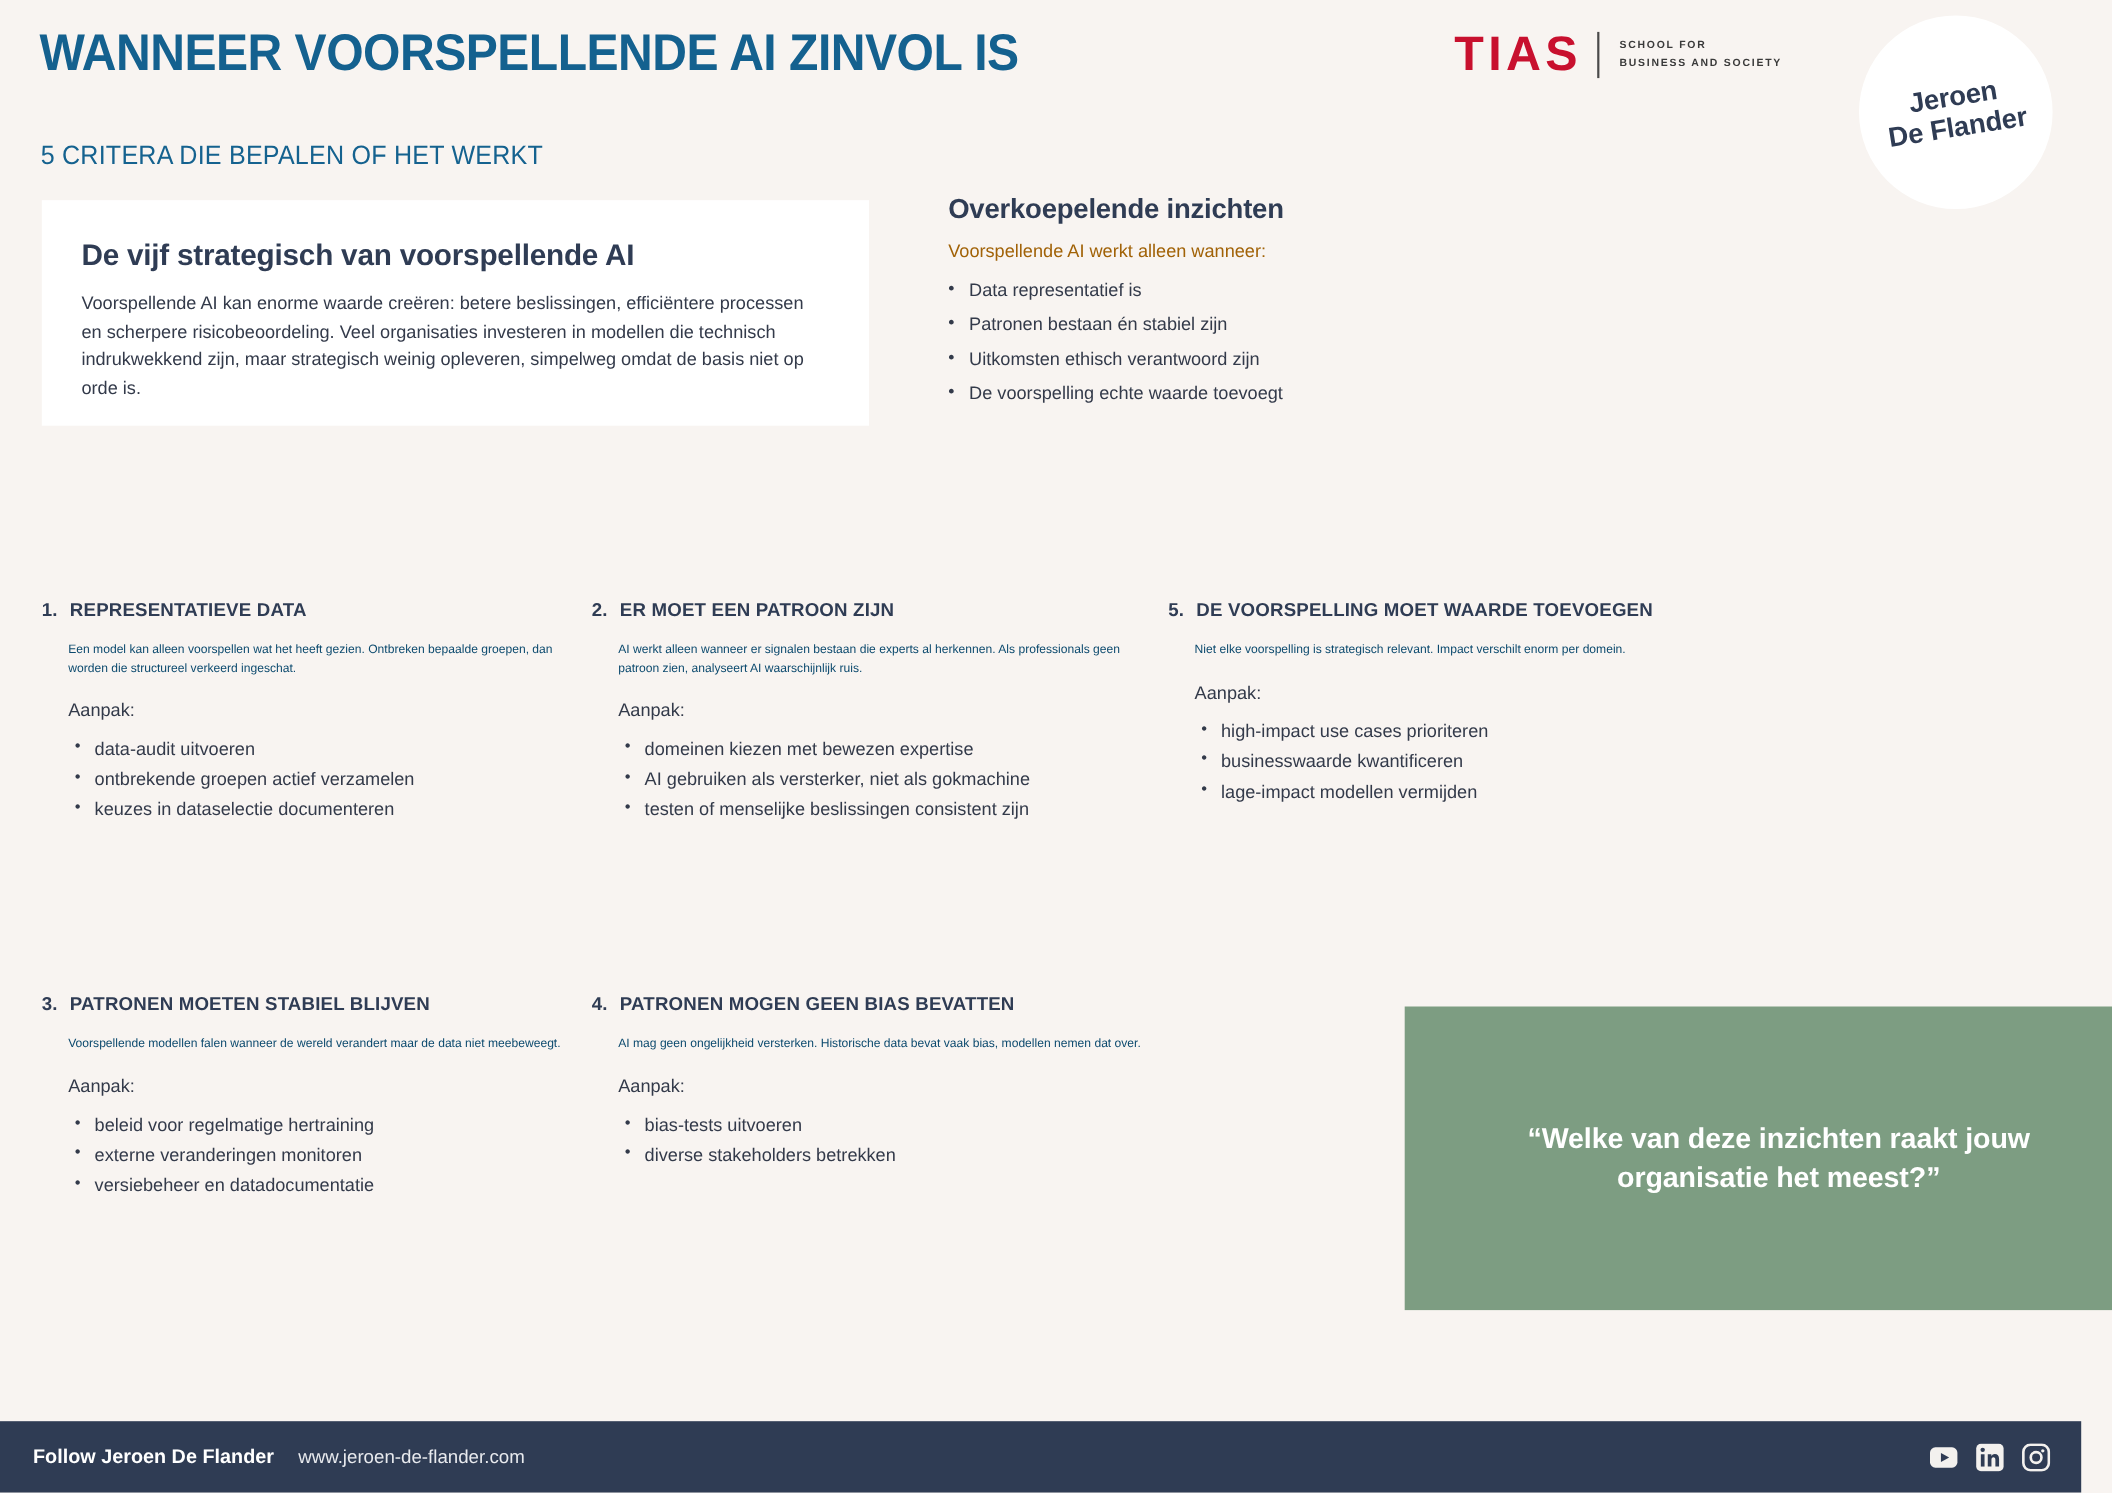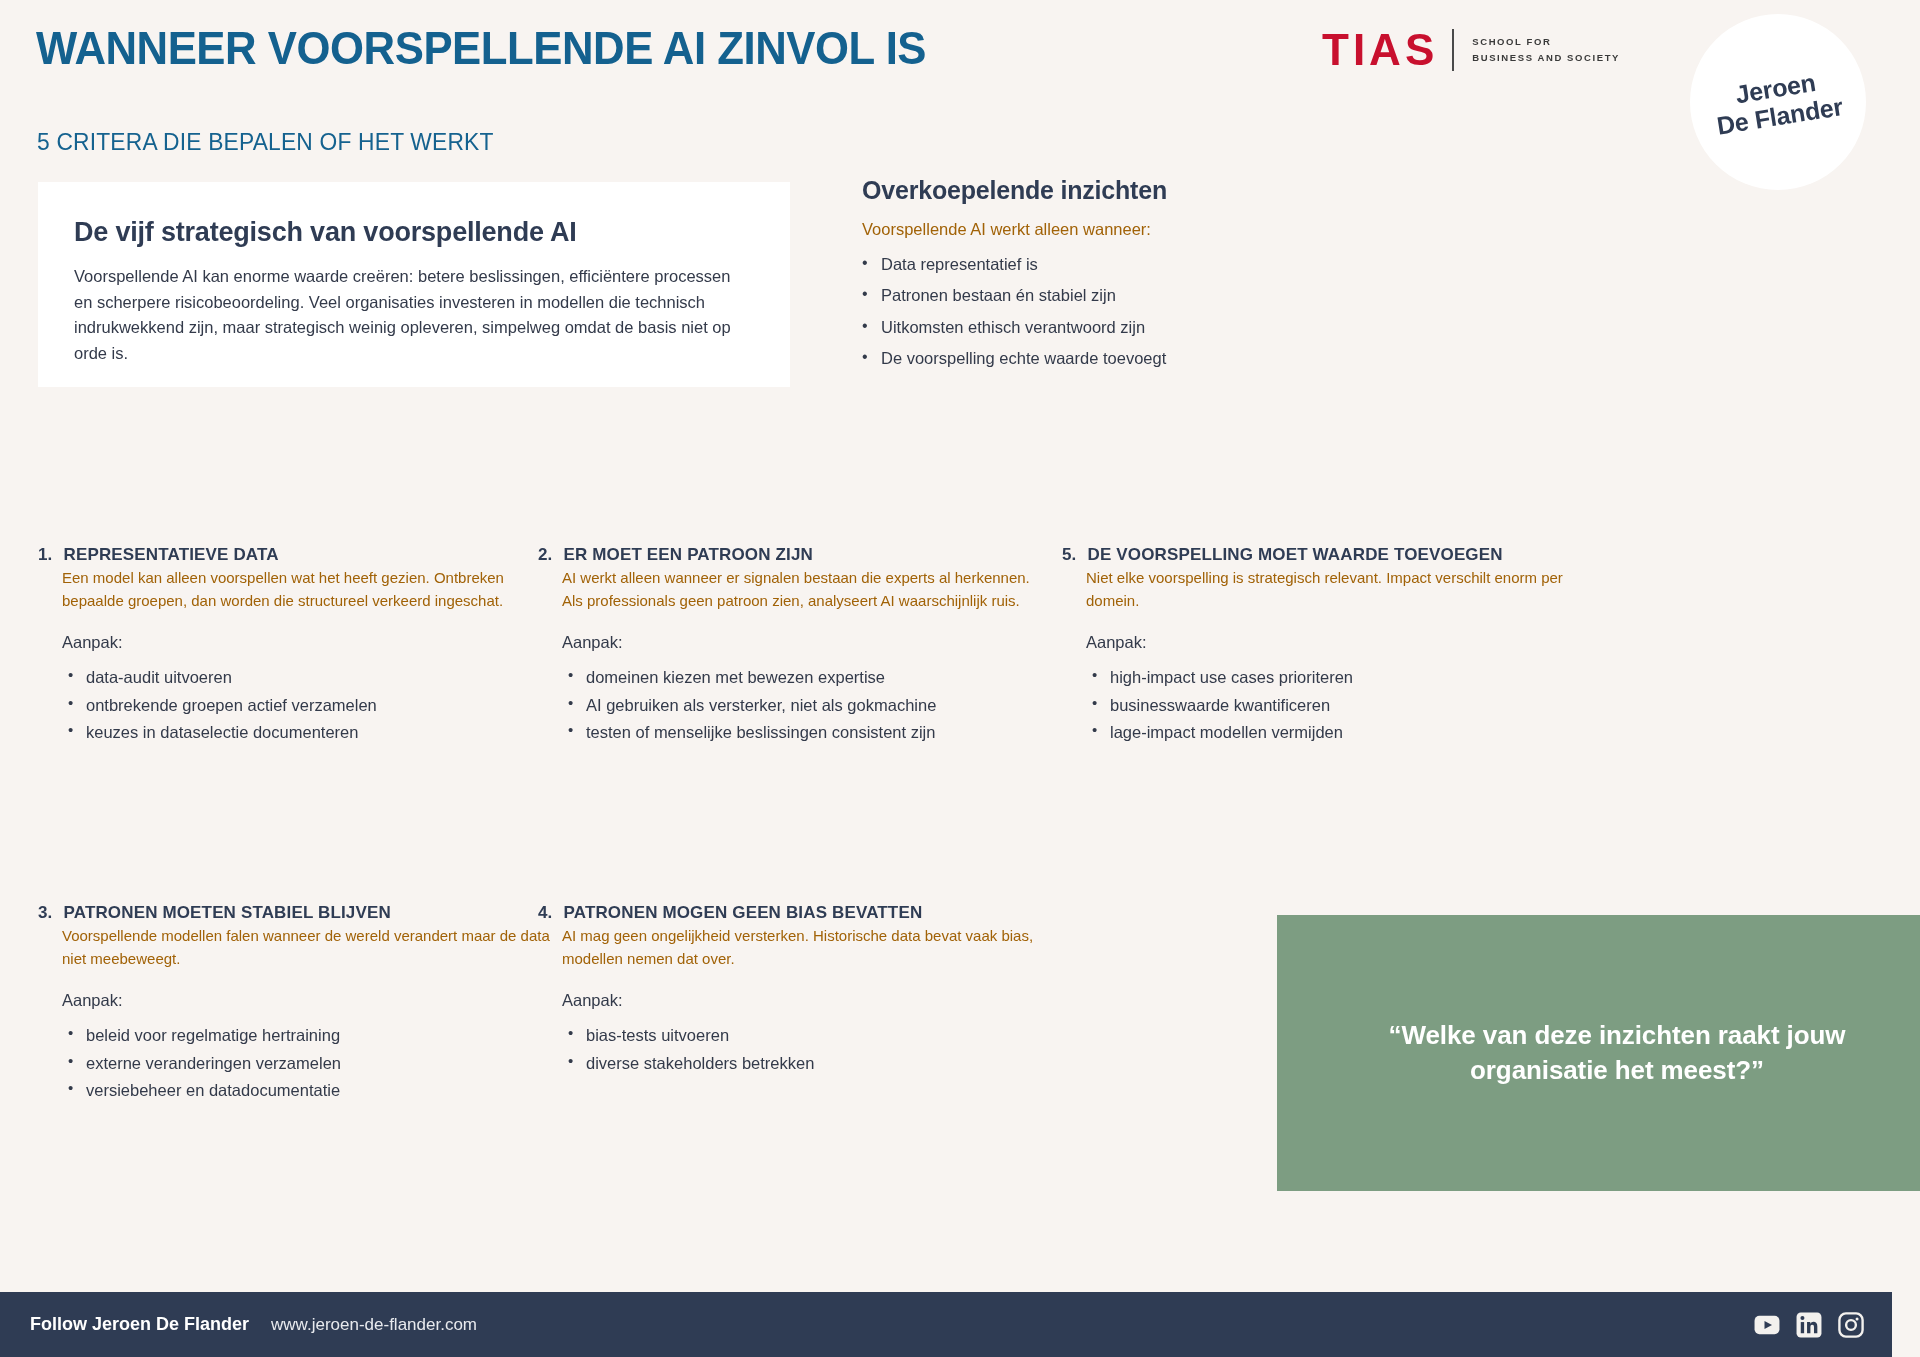--- a/index.html
+++ b/index.html
@@ -88,21 +88,21 @@
 
   
   .crit{position:absolute;width:500px;}
   .crit-head{
     display:flex;align-items:baseline;
     font-size:17px;font-weight:bold;color:#2f3c54;
     text-transform:uppercase;letter-spacing:0.15px;
     white-space:nowrap;
   }
   .crit-num{margin-right:11px;}
-  .crit-body{margin-top:2px;padding-left:24px;font-size:15px;line-height:1.5;color:#a16207;}
+  .crit-body{margin-top:18px;padding-left:24px;font-size:11px;line-height:1.5;color:#0c4a6e;}
   .crit-aanpak{margin-top:21px;padding-left:24px;font-size:16.5px;color:#333a4a;}
   .crit-list{margin:14px 0 0 0;padding:0 0 0 48px;list-style:none;}
   .crit-list li{
     position:relative;font-size:16.5px;color:#333a4a;margin-bottom:5px;line-height:1.37;
   }
   .crit-list li:before{
     content:"\2022";position:absolute;left:-18px;top:-1px;font-size:15px;color:#333a4a;
   }
 
   
@@ -219,21 +219,21 @@
 
   <div class="crit" id="crit3">
     <div class="crit-head">
       <span class="crit-num">3.</span>
       <span>PATRONEN MOETEN STABIEL BLIJVEN</span>
     </div>
     <div class="crit-body">Voorspellende modellen falen wanneer de wereld verandert maar de data niet meebeweegt.</div>
     <div class="crit-aanpak">Aanpak:</div>
     <ul class="crit-list">
       <li>beleid voor regelmatige hertraining</li>
-      <li>externe veranderingen verzamelen</li>
+      <li>externe veranderingen monitoren</li>
       <li>versiebeheer en datadocumentatie</li>
     </ul>
   </div>
 
   <div class="crit" id="crit4">
     <div class="crit-head">
       <span class="crit-num">4.</span>
       <span>PATRONEN MOGEN GEEN BIAS BEVATTEN</span>
     </div>
     <div class="crit-body">AI mag geen ongelijkheid versterken. Historische data bevat vaak bias, modellen nemen dat over.</div>

